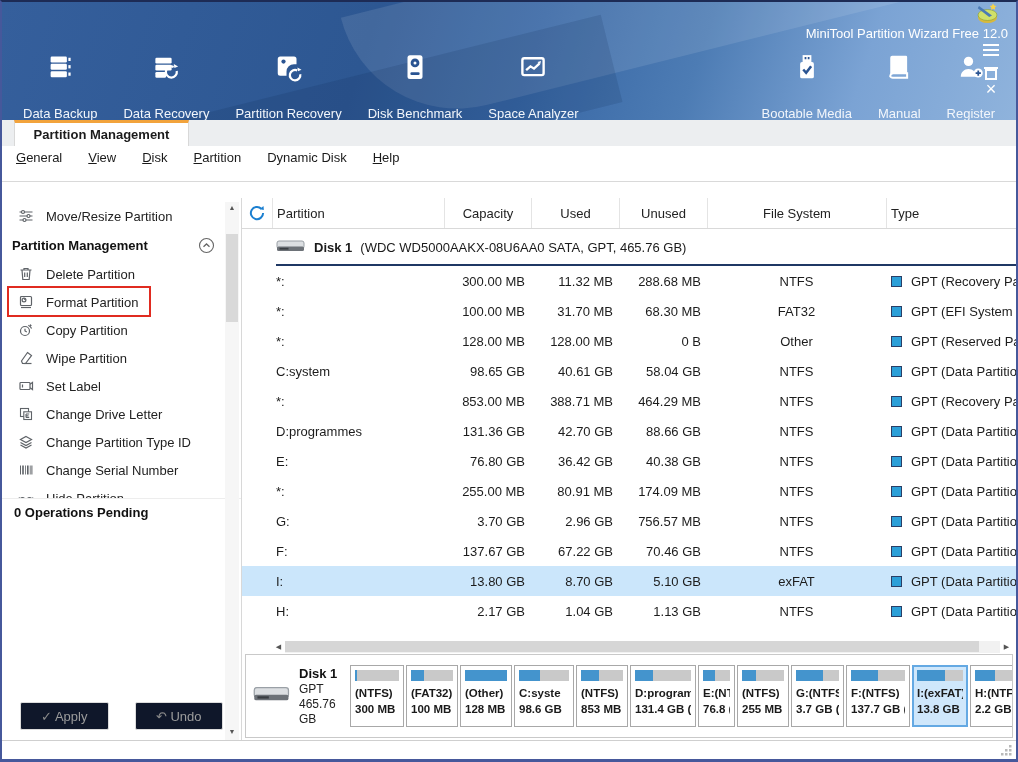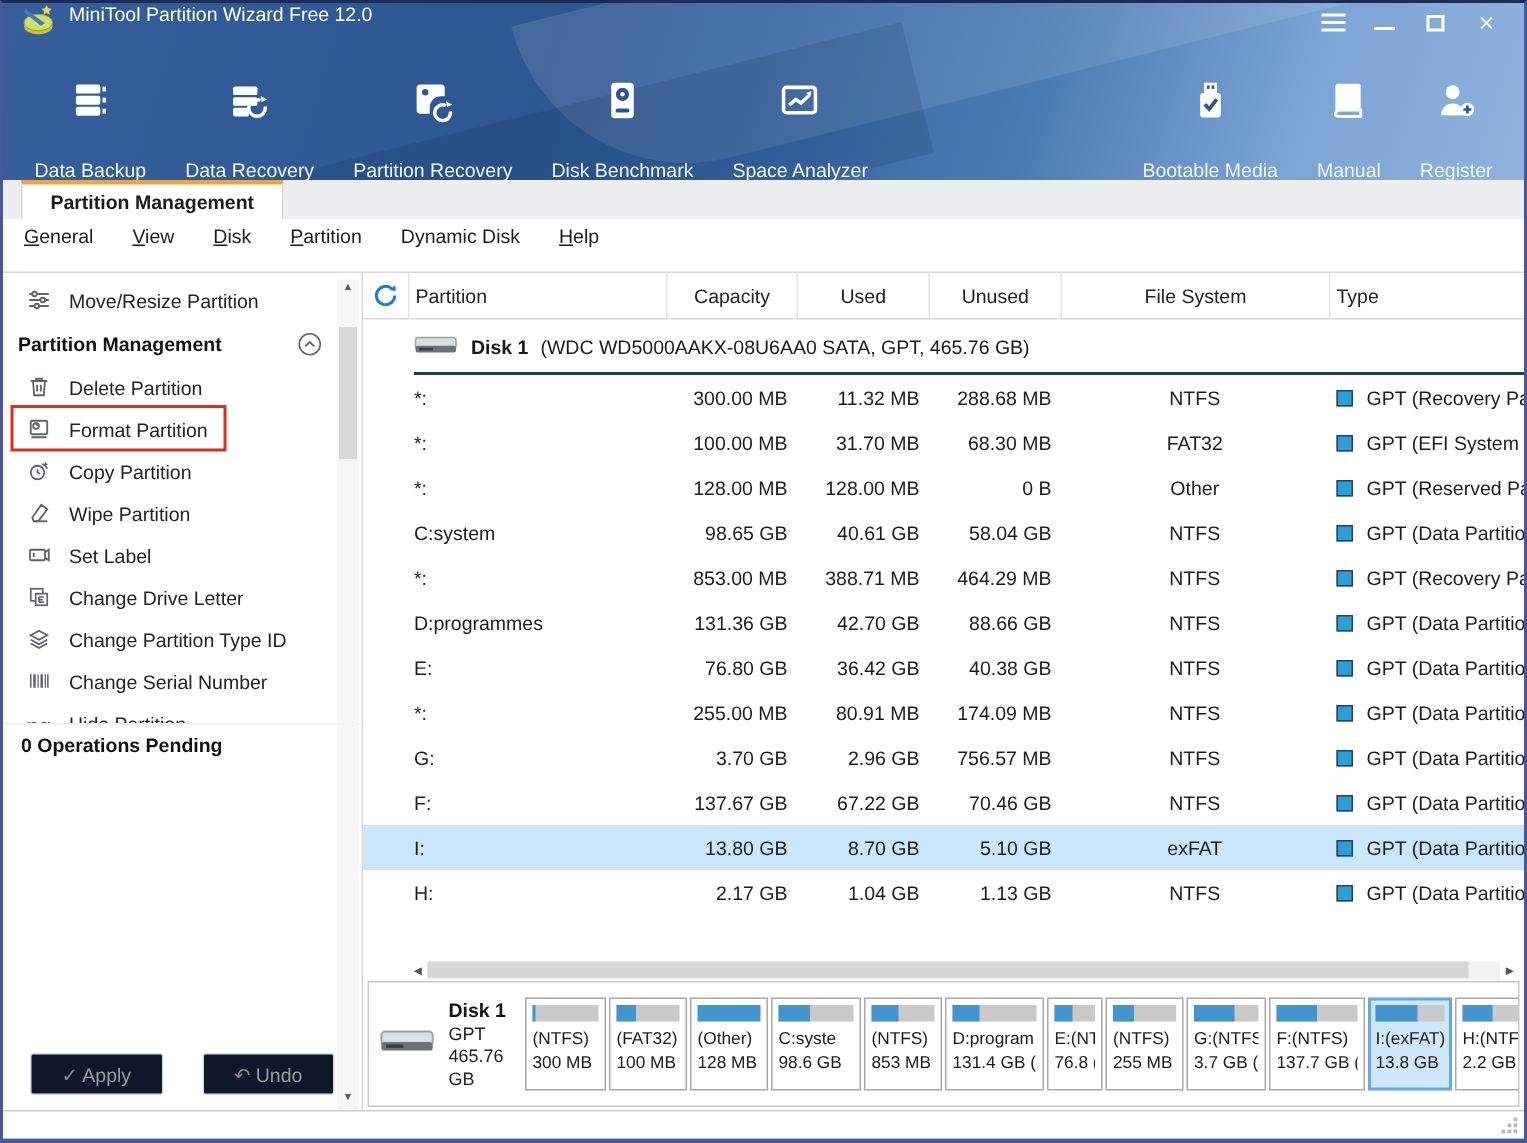--- a/index.html
+++ b/index.html
@@ -7,21 +7,21 @@
   .window { width:1018px; height:762px; display:flex; flex-direction:column; overflow:hidden;
             border-left:2px solid #46589b; border-right:2px solid #46589b;
             border-bottom:3px solid #46589b; border-top:2px solid #1d2b55; }
 
   
   .header { height:118px; position:relative; flex:none; overflow:hidden;
     background:linear-gradient(108deg,#355f9c 0%,#2d5792 36%,#3766a4 52%,#4d7cb4 68%,#7ba3d4 84%,#8fb3dc 100%); }
   .swoosh { position:absolute; background:rgba(255,255,255,0.10); transform:rotate(-14deg); pointer-events:none; }
   .s1 { width:900px; height:120px; left:340px; top:-95px; border-radius:0 0 0 180px; }
   .s2 { width:700px; height:90px; left:-80px; top:96px; background:rgba(10,30,70,0.13); border-radius:180px 0 0 0; }
-  .titlebar { height:36px; display:flex; align-items:flex-start; padding:0 8px; position:relative; color:#fff; }
+  .titlebar { height:36px; display:flex; align-items:flex-end; padding:0 8px; position:relative; color:#fff;flex-direction:column; }
   .app-logo { width:24px; height:24px; margin:0 8px 0 4px; }
   .title-text { font-size:13px; color:#fff; }
   .tb-spacer { flex:1; }
   .winbtn { width:34px; height:26px; display:flex; align-items:center; justify-content:center; color:#fff; cursor:default; }
   .hamb { width:16px; }
   .hamb div { height:2px; background:#fff; margin:3px 0; }
   .minimize-glyph { width:14px; height:2px; background:#fff; margin-top:8px; }
   .maximize-glyph { width:12px; height:11px; border:2px solid #fff; }
   .close-glyph { font-size:18px; line-height:18px; }
 
@@ -37,21 +37,21 @@
   .tab { width:175px; height:26px; background:#fff; border-top:3px solid #f2a33c; border-left:1px solid #d8d8d8;
          border-right:1px solid #d8d8d8; font-size:13px; font-weight:bold; color:#1b1b1b;
          display:flex; align-items:center; justify-content:center; }
 
   
   .menubar { height:36px; background:#fff; flex:none; display:flex; align-items:flex-start; padding-left:4px;
              border-bottom:1px solid #d9d9d9; }
   .menu-item { font-size:13px; color:#1a1a1a; padding:4px 10px; margin-right:6px; cursor:default; }
 
   
-  .content { flex:1; display:flex; min-height:0; }
+  .content { flex:1; display:flex; min-height:0;margin-top:16px; }
   .sidebar { width:240px; flex:none; position:relative; border-right:1px solid #d8d8d8; background:#fff; }
   .side-list { height:300px; overflow:hidden; position:relative; padding-top:4px; }
   .side-item { height:28px; display:flex; align-items:center; padding-left:16px; gap:12px; font-size:13px;
                color:#222; position:relative; white-space:nowrap; }
   .side-item .sicon { width:16px; height:16px; flex:none; }
   .side-item .sicon svg { width:16px; height:16px; }
   .side-header { height:30px; display:flex; align-items:center; font-weight:bold; font-size:13px; color:#111;
                  padding:0 26px 0 10px; justify-content:space-between; }
   .collapse-btn { width:17px; height:17px; }
   .hl-box { position:absolute; left:5px; top:-2px; width:144px; height:31px; border:2px solid #e02b20; pointer-events:none; }
@@ -97,21 +97,21 @@
              background:#fff; flex:none; overflow:hidden; }
   .disk-info { display:flex; align-items:center; gap:8px; padding:0 7px; flex:none; width:104px; }
   .disk-info svg { width:38px; height:22px; flex:none; }
   .di-text .di-name { font-size:13px; font-weight:bold; color:#111; line-height:16px; }
   .di-text .di-sub { font-size:12px; color:#222; line-height:15px; }
   .blocks { display:flex; gap:2px; align-items:center; }
   .block { border:1px solid #a8a8a8; height:62px; padding:4px; background:#fff; flex:none; cursor:default; }
   .block.selected { background:#cfe7fb; border:2px solid #64a9e3; padding:3px; }
   .bar { height:11px; background:#c9c9c9; margin-bottom:4px; }
   .bar-fill { height:100%; background:#4494cd; }
-  .bl { font-size:11.5px; line-height:16px; color:#1a1a1a; white-space:nowrap; overflow:hidden; }
+  .bl { font-size:11.5px; line-height:16px; color:#1a1a1a; white-space:nowrap; overflow:hidden;font-weight:bold; }
 
   
   .statusbar { height:19px; background:#fff; border-top:1px solid #cfcfcf; position:relative; flex:none; }
   .grip { position:absolute; right:3px; bottom:2px; width:13px; height:13px; }
   u { text-decoration:underline; }
 </style>
 </head>
 <body>
 
 <div class="window">

